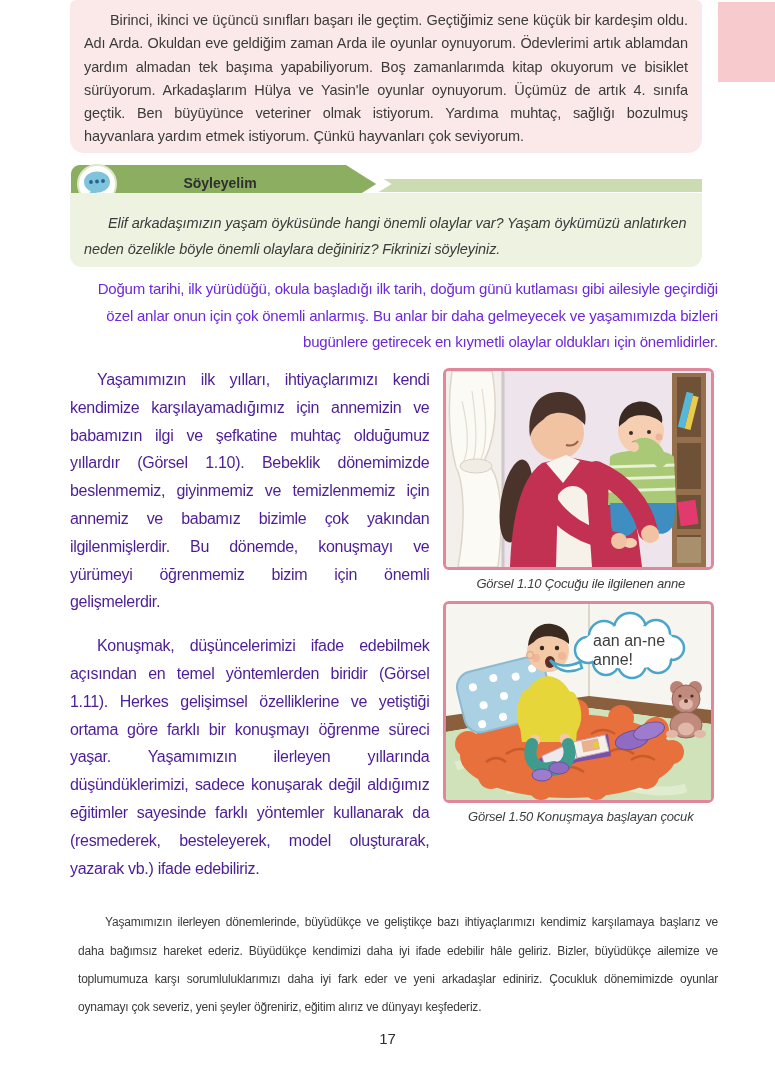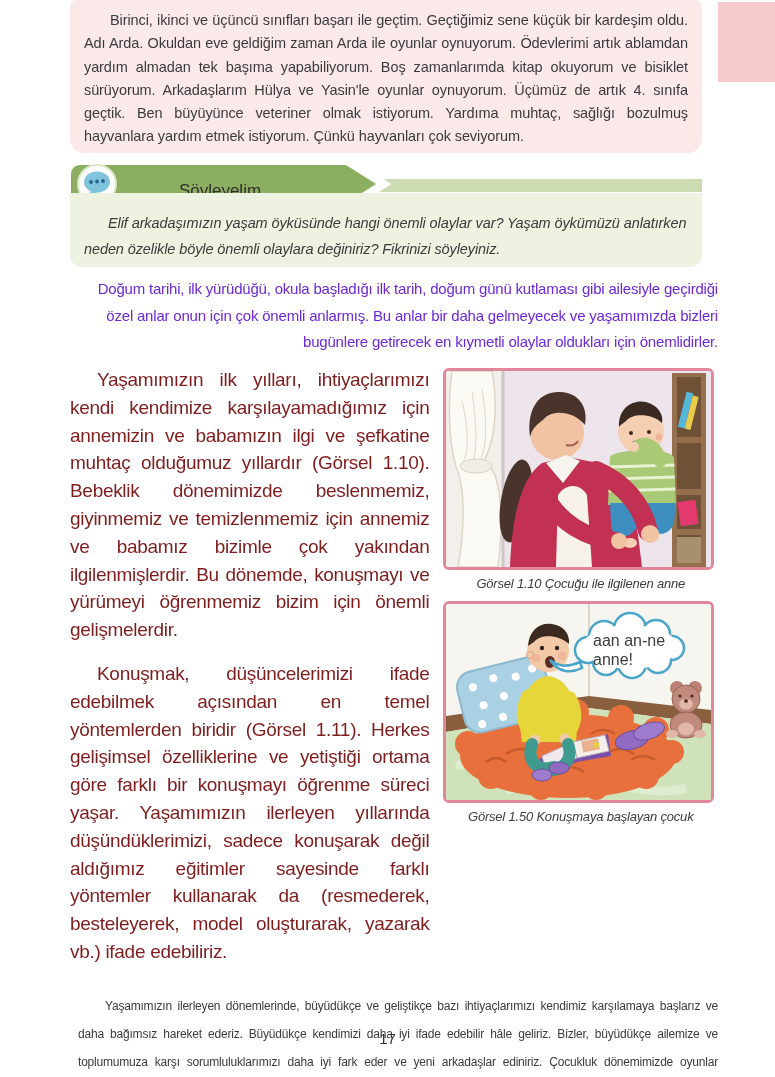--- a/index.html
+++ b/index.html
@@ -16,22 +16,22 @@
   }
 
   
   .edge-tab{position:absolute;left:718px;top:2px;width:57px;height:80px;background:#f7cacd;}
 
   
   .banner{position:absolute;left:70px;top:164px;width:632px;height:40px;}
   .banner svg{position:absolute;left:0;top:0;}
   .banner-icon{position:absolute;left:7px;top:0px;width:40px;height:40px;}
   .banner-title{
-    position:absolute;left:50px;top:8px;width:200px;height:40px;line-height:38px;
-    text-align:center;font-weight:400;font-size:17px;color:#2e2e2e;
+    position:absolute;left:50px;top:0;width:200px;height:40px;line-height:38px;
+    text-align:center;font-weight:700;font-size:14px;color:#2e2e2e;
   }
 
   
   .question-box{
     position:absolute;left:70px;top:193px;width:632px;height:74px;
     background:#edf2e1;border-radius:0 0 12px 12px;
     padding:17px 14px 0 14px;box-sizing:border-box;
     font-size:14.5px;line-height:26px;letter-spacing:-0.1px;
     text-indent:24px;color:#3b3b3b;font-style:italic;
   }
@@ -42,21 +42,21 @@
     color:#6d28d9;font-size:15px;line-height:26.5px;letter-spacing:-0.2px;
     text-align:right;
   }
 
   
   .main{position:absolute;left:70px;top:366px;width:648px;}
   .row{display:flex;gap:14px;}
   .col-text{width:360px;}
   .col-text p{
     margin:0 0 16px 0;text-align:justify;text-indent:27px;
-    font-size:19px;line-height:27.8px;letter-spacing:-0.3px;color:#7f1d1d;
+    font-size:16px;line-height:27.8px;letter-spacing:-0.3px;color:#4c1d95;
   }
   .col-fig{width:275px;padding-top:2px;}
   .fig-frame{
     width:265px;height:196px;border:3px solid #e0879b;border-radius:6px;
     overflow:hidden;background:#fff;box-sizing:content-box;
   }
   .fig-caption{
     margin:6px 0 10px 0;text-align:center;font-style:italic;
     font-size:13px;color:#3d3d3d;letter-spacing:-0.2px;
   }

